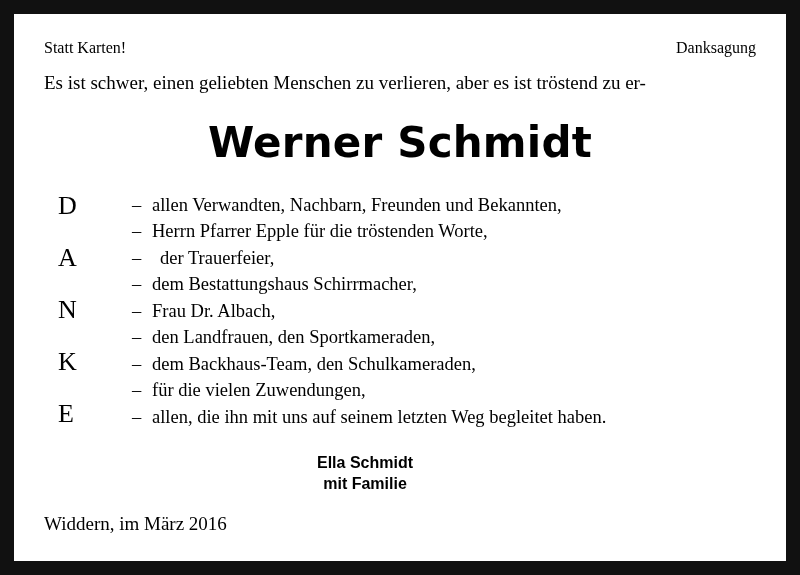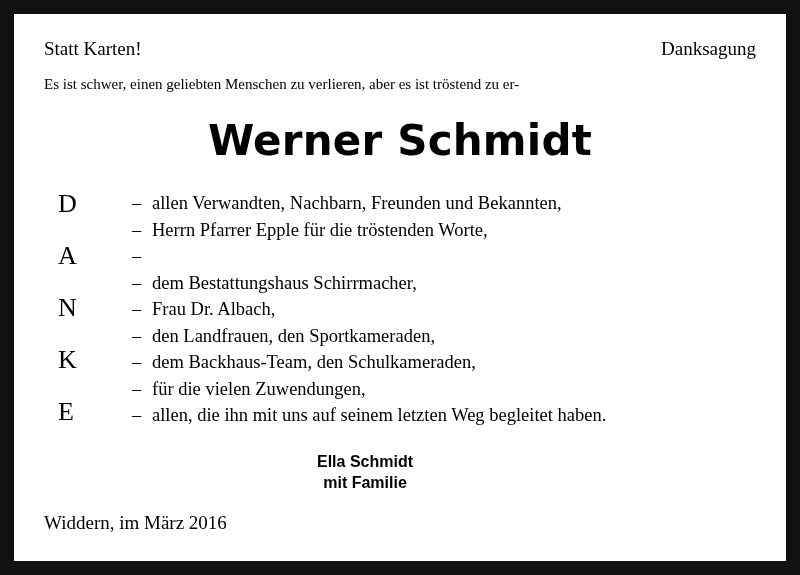--- a/index.html
+++ b/index.html
@@ -22,27 +22,27 @@
     border: 14px solid #111111;
     background: #ffffff;
     padding: 24px 30px 18px 30px;
     position: relative;
   }
 
   .top-row {
     display: flex;
     justify-content: space-between;
     align-items: baseline;
-    font-size: 19px;
+    font-size: 16px;
     line-height: 1.2;
     margin-bottom: 14px;
   }
 
   .intro {
-    font-size: 15px;
+    font-size: 19px;
     line-height: 1.28;
     text-align: justify;
     text-justify: inter-word;
     margin: 0 0 6px 0;
   }
   .intro .line {
     display: block;
   }
   .intro .line.justified {
     text-align: justify;
@@ -150,20 +150,21 @@
       </div>
 
       <div class="thanks-item">
         <span class="dash">–</span>
         <span class="thanks-text">Herrn Pfarrer Epple für die tröstenden Worte,</span>
       </div>
 
       <div class="thanks-item">
         <span class="dash">–</span>
         <span class="thanks-text">
+          <span class="cont">der Trauerfeier,</span>
         </span>
       </div>
 
       <div class="thanks-item">
         <span class="dash">–</span>
         <span class="thanks-text">dem Bestattungshaus Schirrmacher,</span>
       </div>
 
       <div class="thanks-item">
         <span class="dash">–</span>

